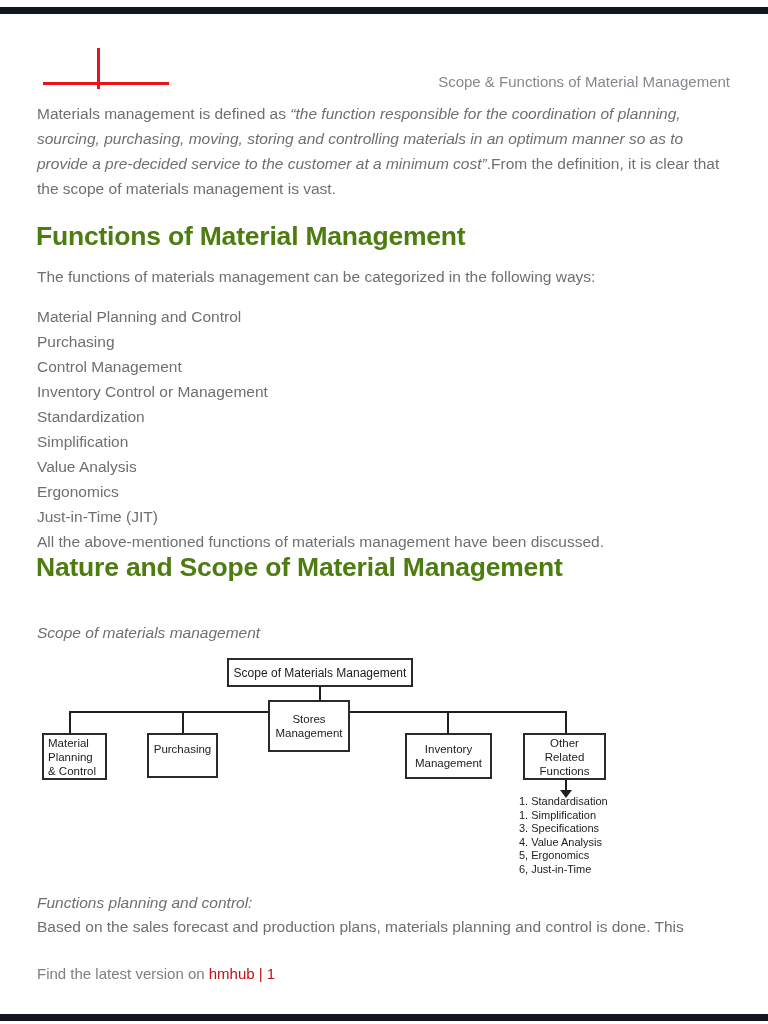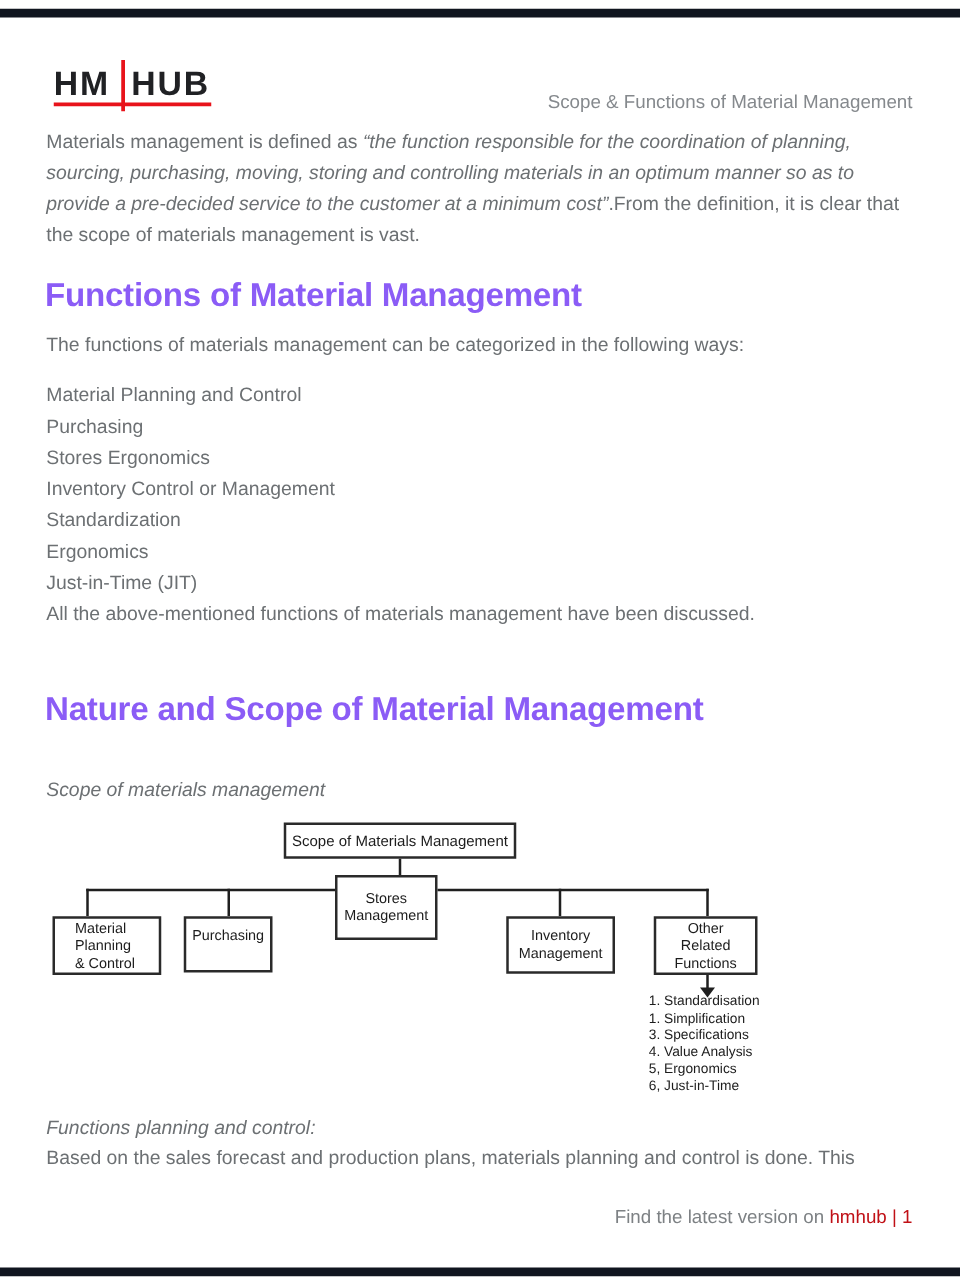--- a/index.html
+++ b/index.html
@@ -81,42 +81,42 @@
   .caption-italic { font-style: italic; }
   .scope-caption { top: 620px; }
   .mpc-caption { top: 890px; }
   .body2 { top: 914px; }
 
   h1 {
     position: absolute;
     left: 36px;
     font-size: 26.5px;
     font-weight: 700;
-    color: #8b5cf6;
+    color: #4d7c0f;
     letter-spacing: -0.2px;
   }
   .h-functions { top: 221px; }
   .h-nature { top: 552px; }
 
   
   .dg-box {
     position: absolute;
     border: 2px solid #2a2a2a;
     background: #ffffff;
     color: #1c1c1c;
     font-size: 11.5px;
     line-height: 14px;
     display: flex;
     flex-direction: column;
     align-items: center;
     justify-content: center;
     text-align: center;
   }
   .dg-root { left: 227px; top: 658px; width: 186px; height: 29px; font-size: 12px; }
-  .dg-b1 { left: 42px;  top: 733px; width: 87px; height: 47px; align-items: flex-start; text-align: left; padding-left: 16px; }
+  .dg-b1 { left: 42px;  top: 733px; width: 65px; height: 47px; align-items: flex-start; text-align: left; padding-left: 4px; }
   .dg-b2 { left: 147px; top: 733px; width: 71px; height: 45px; justify-content: flex-start; padding-top: 7px; }
   .dg-b3 { left: 268px; top: 700px; width: 82px; height: 52px; }
   .dg-b4 { left: 405px; top: 733px; width: 87px; height: 46px; }
   .dg-b5 { left: 523px; top: 733px; width: 83px; height: 47px; }
   .dg-line { position: absolute; background: #1f1f1f; }
   .dg-vroot { left: 319px; top: 687px; width: 2px; height: 24px; }
   .dg-hbar  { left: 69px;  top: 711px; width: 498px; height: 2px; }
   .dg-d1 { left: 69px;  top: 711px; width: 2px; height: 22px; }
   .dg-d2 { left: 182px; top: 711px; width: 2px; height: 22px; }
   .dg-d3 { left: 312px; top: 711px; width: 2px; height: 22px; }
@@ -138,54 +138,51 @@
     line-height: 13.5px;
     color: #1c1c1c;
     white-space: nowrap;
   }
 
   .footer {
     position: absolute;
     left: 37px;
     top: 965px;
     width: 693px;
-    text-align: right;
     font-size: 15px;
     color: #7d8184;
   }
   .footer .red { color: #c01016; text-decoration: none; }
 </style>
 </head>
 <body>
 
 <div class="page">
 
   <div class="rule rule-top"></div>
 
   <div class="logo">
-    <div class="logo-text">
-      <span>HM</span>
-      <span>HUB</span>
-    </div>
     <div class="logo-vline"></div>
     <div class="logo-underline"></div>
   </div>
   <div class="doc-title">Scope &amp; Functions of Material Management</div>
 
   <p class="body-text intro"><span>Materials management is defined as </span><span class="caption-italic">“the function responsible for the coordination of planning, sourcing, purchasing, moving, storing and controlling materials in an optimum manner so as to provide a pre-decided service to the customer at a minimum cost”</span><span>.From the definition, it is clear that the scope of materials management is vast.</span></p>
 
   <h1 class="h-functions">Functions of Material Management</h1>
   <p class="body-text lead">The functions of materials management can be categorized in the following ways:</p>
 
   <div class="body-text func-list">
     <div>Material Planning and Control</div>
     <div>Purchasing</div>
-    <div>Stores Ergonomics</div>
+    <div>Control Management</div>
     <div>Inventory Control or Management</div>
     <div>Standardization</div>
+    <div>Simplification</div>
+    <div>Value Analysis</div>
     <div>Ergonomics</div>
     <div>Just-in-Time (JIT)</div>
     <div>All the above-mentioned functions of materials management have been discussed.</div>
   </div>
 
   <h1 class="h-nature">Nature and Scope of Material Management</h1>
   <p class="body-text caption-italic scope-caption">Scope of materials management</p>
 
   <div class="dg-box dg-root">
       <span>Scope of Materials Management</span>

